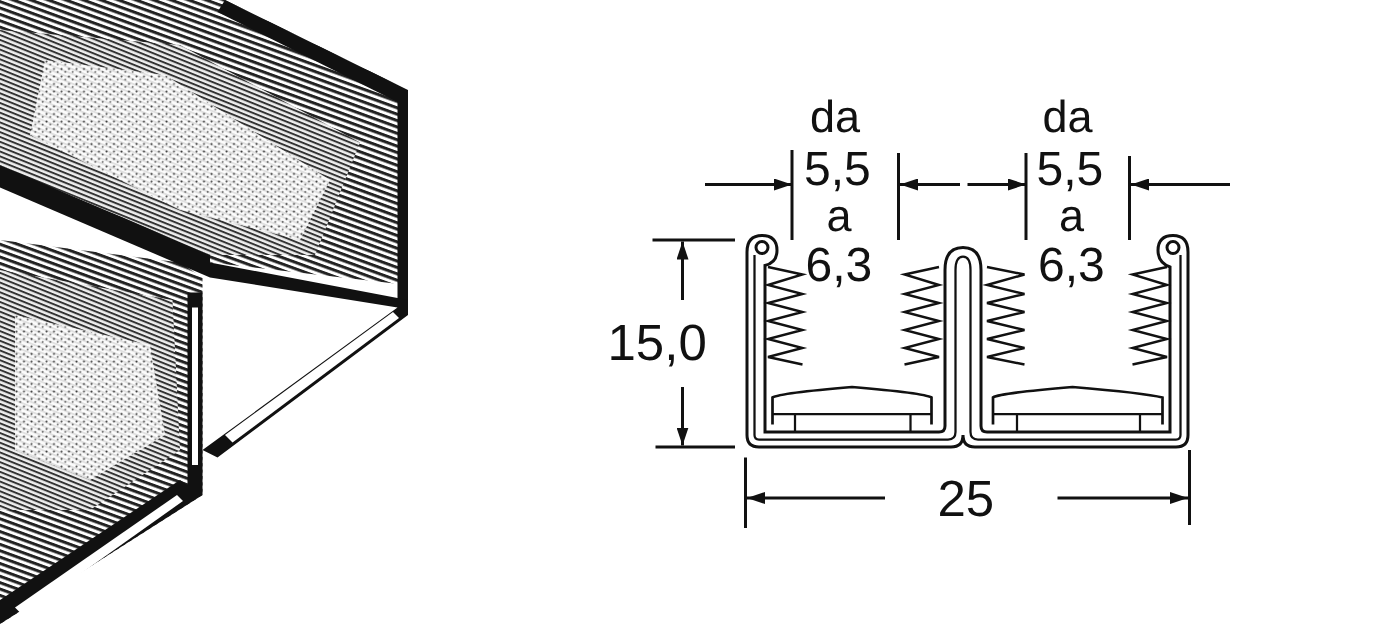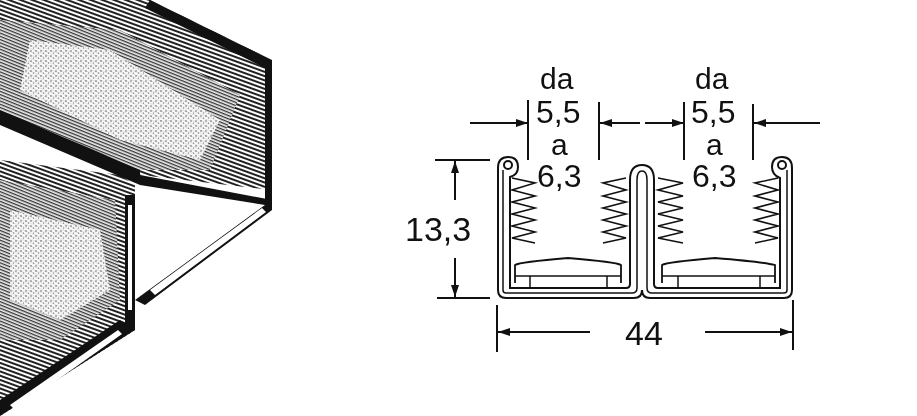--- a/index.html
+++ b/index.html
@@ -106,14 +106,14 @@
 <div class="lbl" style="left:540px; top:64px; font-size:30px;">da</div>
 <div class="lbl" style="left:536px; top:96px; font-size:32px;">5,5</div>
 <div class="lbl" style="left:551px; top:130px; font-size:30px;">a</div>
 <div class="lbl" style="left:537px; top:160px; font-size:32px;">6,3</div>
 
 <div class="lbl" style="left:695px; top:64px; font-size:30px;">da</div>
 <div class="lbl" style="left:691px; top:96px; font-size:32px;">5,5</div>
 <div class="lbl" style="left:706px; top:130px; font-size:30px;">a</div>
 <div class="lbl" style="left:692px; top:160px; font-size:32px;">6,3</div>
 
-<div class="lbl" style="left:405px; top:212px; font-size:34px;">13,3</div>
-<div class="lbl" style="left:625px; top:316px; font-size:34px;">44</div>
+<div class="lbl" style="left:405px; top:212px; font-size:34px;">15,0</div>
+<div class="lbl" style="left:625px; top:316px; font-size:34px;">25</div>
 
 </body></html>

